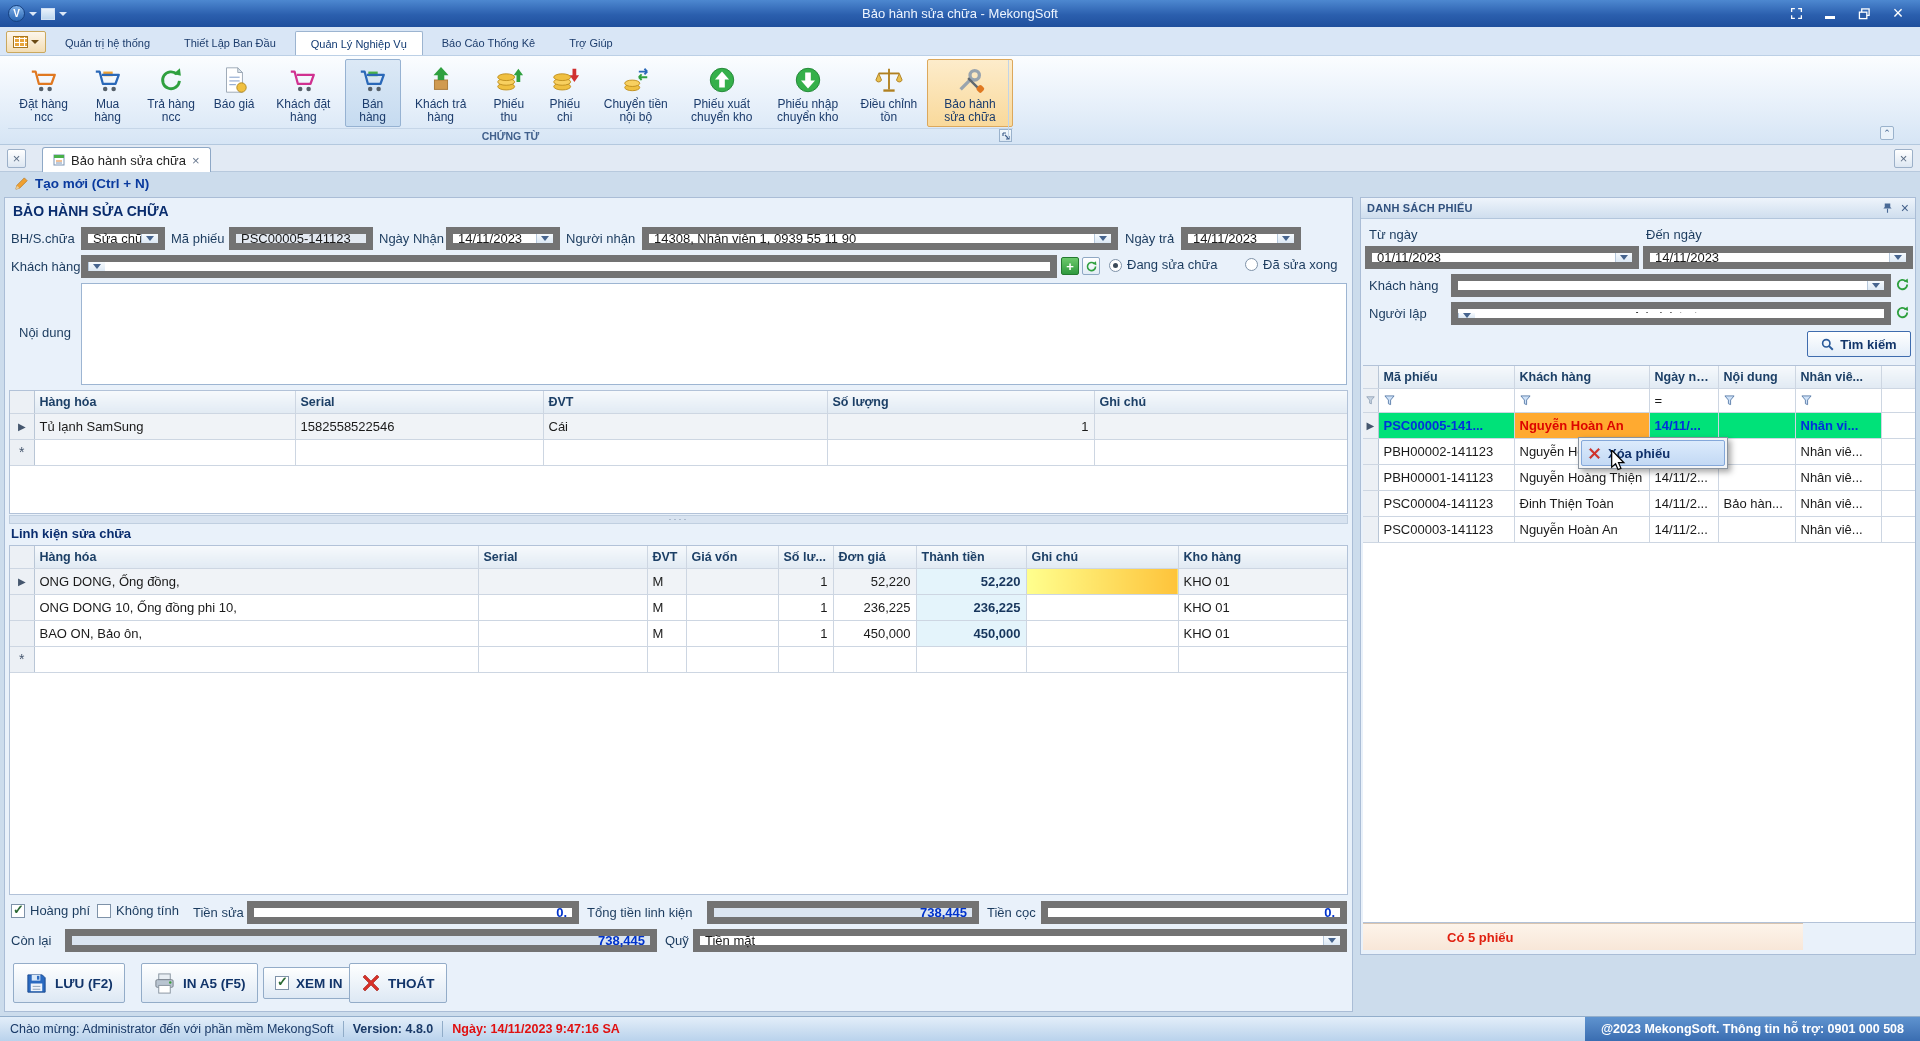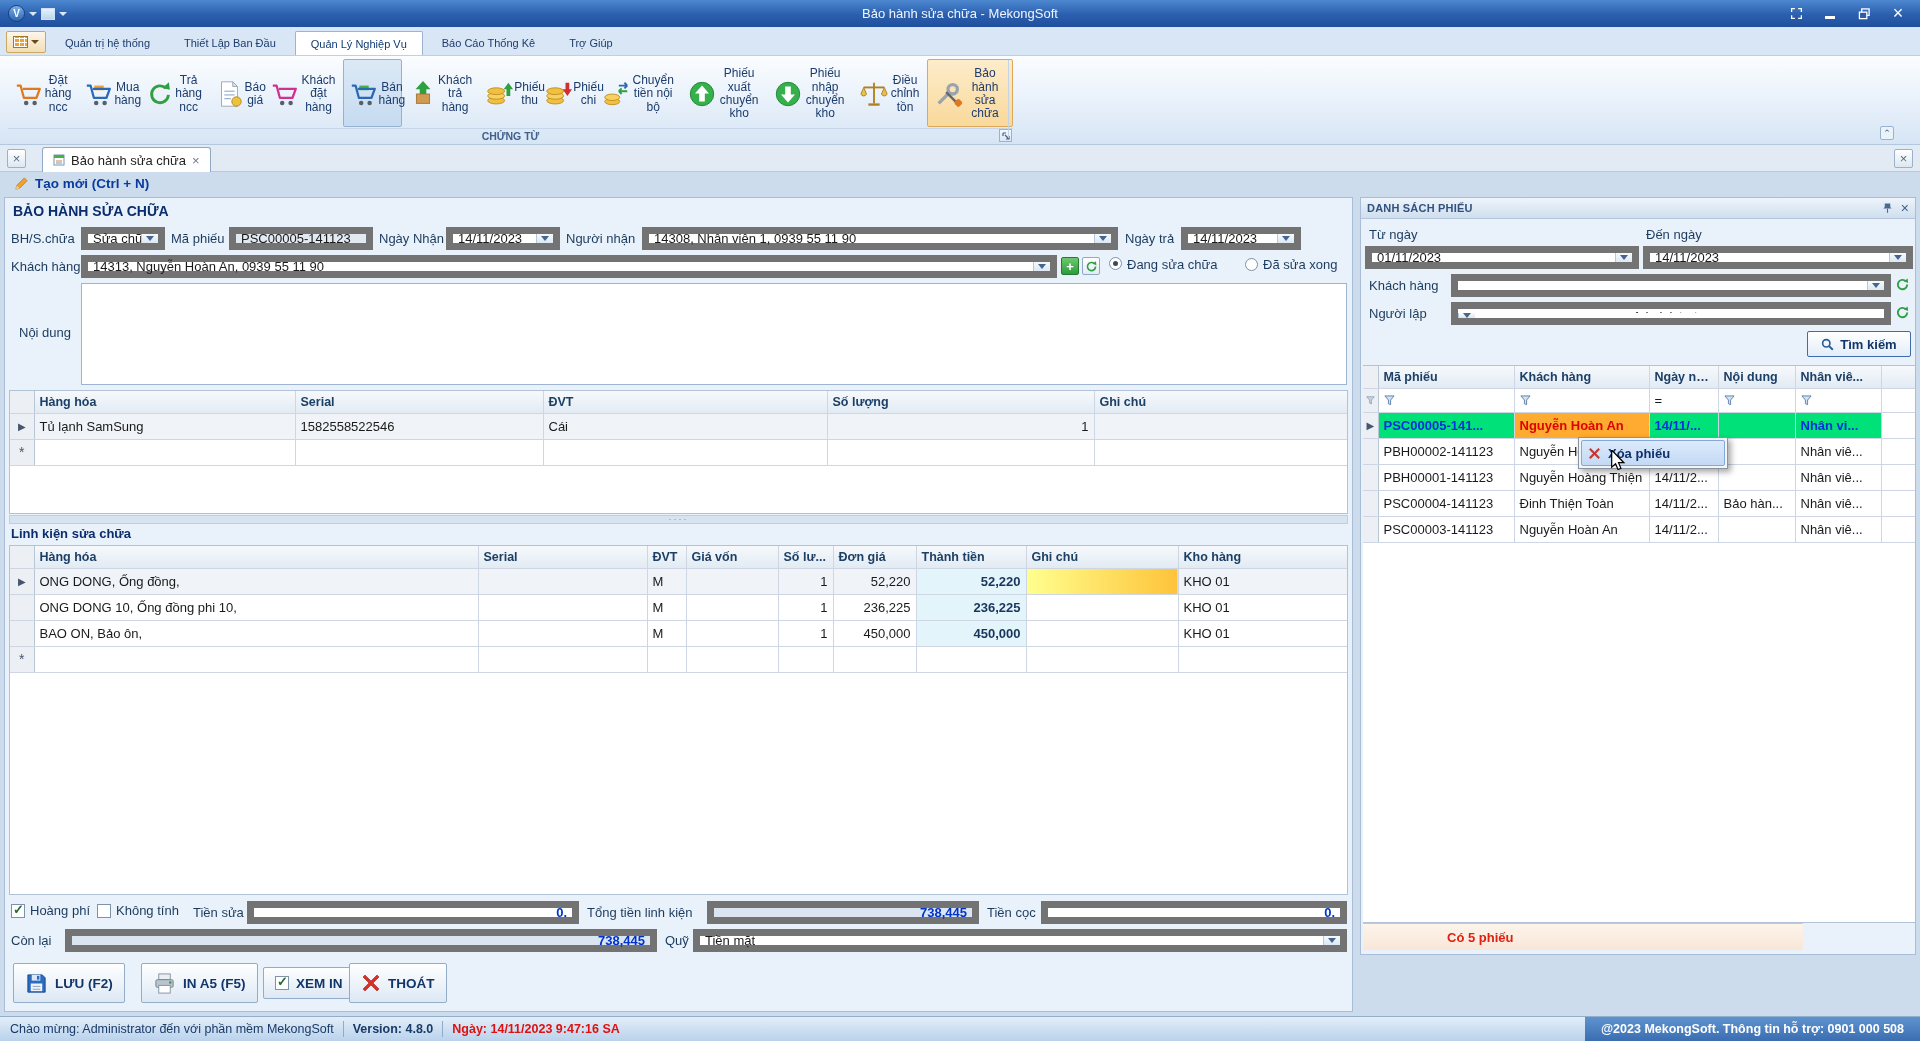--- a/index.html
+++ b/index.html
@@ -30,21 +30,21 @@
      background-image:repeating-linear-gradient(0deg,#fff 0 1px,transparent 1px 4px),repeating-linear-gradient(90deg,#fff 0 1px,#e8a43a 1px 5px); }
   .caret-d { width:0; height:0; border-left:4px solid transparent; border-right:4px solid transparent; border-top:4px solid #6b4a14; }
   .mtab { height:24px; line-height:24px; padding:0 15px; margin-left:4px; color:#1c3c6c; font-size:11px; }
   .mtab.active { background:#fff; border:1px solid #9cb4d0; border-bottom:none; border-radius:2px 2px 0 0; color:#123a72; }
 
   
   .ribbon { position:absolute; top:56px; left:0; width:1920px; height:89px;
     background:linear-gradient(#fbfdff,#e7f0fa 55%,#d6e5f5); border-bottom:1px solid #b3c8de; }
   .rgroup { position:absolute; left:8px; top:3px; width:1005px; height:84px; }
   .rbtns { display:flex; align-items:flex-start; }
-  .rbtn { display:flex; flex-direction:row; align-items:center; min-width:56px; max-width:86px;
+  .rbtn { display:flex; flex-direction:column; align-items:center; min-width:56px; max-width:86px;
     padding:2px 5px 0; height:68px; border:1px solid transparent; border-radius:2px; }
   .rbtn.pressed { background:linear-gradient(#dce9f6,#c6dbf0); border:1px solid #96b2d2; }
   .rbtn.active { background:linear-gradient(#fdeccb,#f9d99b); border:1px solid #dca85c; }
   .ricon { height:36px; display:flex; align-items:center; justify-content:center; }
   .rlabel { font-size:12px; line-height:1.12; text-align:center; color:#1c3c6c; }
   .rfooter { position:absolute; left:0; right:0; bottom:0; height:15px; border-top:1px solid #c6d6e8;
     text-align:center; font-size:10.5px; font-weight:bold; color:#41608c; line-height:14px; }
   .launcher { position:absolute; right:1px; bottom:1px; width:13px; height:13px; border:1px solid #9ab2cc;
     background:linear-gradient(#f4f9fd,#dbe8f4); display:flex; align-items:center; justify-content:center; }
   .rsep { position:absolute; left:1008px; top:4px; width:1px; height:78px; background:#c2d4e6; }
@@ -394,33 +394,32 @@
     <span class="flabel" style="left:1120px; top:29px;">Ngày trả</span>
     <div class="field" style="left:1176px; top:29px; width:120px;">
       <span class="txt">14/11/2023</span>
         <span class="dd">
           <span class="cdn"></span>
         </span>
     </div>
 
     <span class="flabel" style="left:6px; top:57px;">Khách hàng</span>
     <div class="field" style="left:76px; top:57px; width:976px;">
-      <span class="txt">14313, Nguyễn Hoàn An, 0939 55 11 90</span>
         <span class="dd">
           <span class="cdn"></span>
         </span>
     </div>
     <span class="sqbtn plusbtn" style="left:1056px; top:59px;">+</span>
     <span class="sqbtn" style="left:1077px; top:59px;">
       <svg width="13" height="13" viewBox="0 0 16 16">
           <path d="M13 8a5 5 0 1 1-1.5-3.5" fill="none" stroke="#2fa03f" stroke-width="2"></path>
           <polygon points="13.5,1.5 14,6.5 9.5,4.5" fill="#2fa03f"></polygon>
         </svg>
     </span>
-    <span class="abs" style="left:1104px; top:59px; display:flex; align-items:flex-start; gap:5px;">
+    <span class="abs" style="left:1104px; top:59px; display:flex; align-items:flex-end; gap:5px;">
       <span class="radio sel"></span>
         <span class="flabel" style="position:static; line-height:normal;">Đang sửa chữa</span>
     </span>
     <span class="abs" style="left:1240px; top:59px; display:flex; align-items:center; gap:5px;">
       <span class="radio"></span>
         <span class="flabel" style="position:static; line-height:normal;">Đã sửa xong</span>
     </span>
 
     <span class="flabel" style="left:14px; top:123px;">Nội dung</span>
     <div class="abs" style="left:76px; top:85px; width:1266px; height:102px; background:#fff; border:1px solid #9db5d2;"></div>

